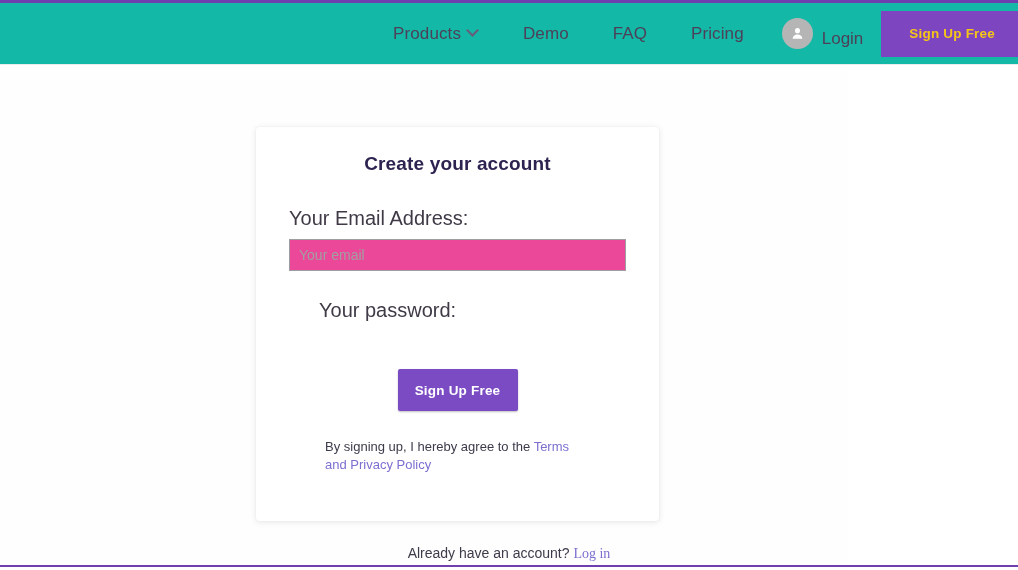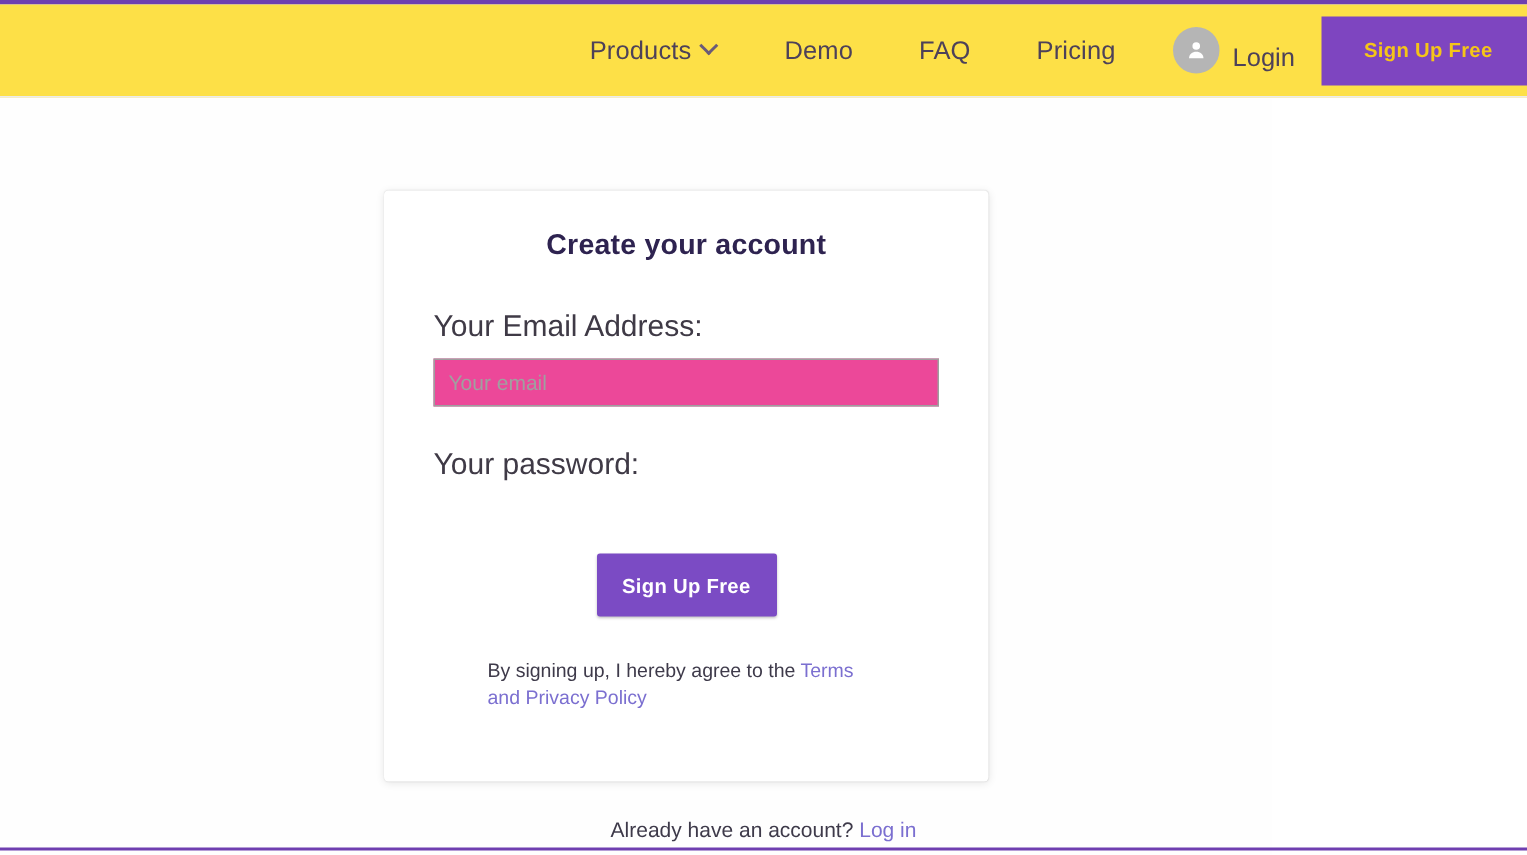--- a/index.html
+++ b/index.html
@@ -24,21 +24,21 @@
     height: 3px;
     background: #6f3fb0;
   }
 
   
   .navbar {
     position: absolute;
     top: 3px; left: 0;
     width: 1018px;
     height: 62px;
-    background: #fde047;
+    background: #14b8a6;
     border-bottom: 1px solid #ececec;
     display: flex;
     align-items: center;
     justify-content: flex-end;
   }
 
   .nav-links {
     display: flex;
     align-items: center;
     height: 100%;
@@ -154,21 +154,21 @@
     background: #ec4899;
     font-size: 14px;
     color: #333;
     padding: 0 9px;
     font-family: "Liberation Sans", sans-serif;
     outline: none;
     display: block;
   }
   .field-input::placeholder { color: #a0a0a0; }
 
-  .field-group + .field-group { margin-top: 28px; }
+  .field-group + .field-group { margin-top: 28px; margin-left: 30px; }
 
   .submit-wrap {
     text-align: center;
     margin-top: 47px;
   }
 
   .submit-btn {
     background: #7b4bc4;
     color: #ffffff;
     font-size: 13.5px;
@@ -201,20 +201,21 @@
     left: 0; top: 479px;      
     width: 1018px;
     text-align: center;
     font-size: 14px;
     color: #3e3a4a;
   }
   .below-card a {
     color: #7b6fd0;
     text-decoration: none;
     cursor: pointer;
+    font-family: Liberation Serif, serif;
   }
 
   .bottom-rule {
     position: absolute;
     left: 0; top: 565px;
     width: 1018px;
     height: 2px;
     background: #6f3fb0;
   }
 </style>

